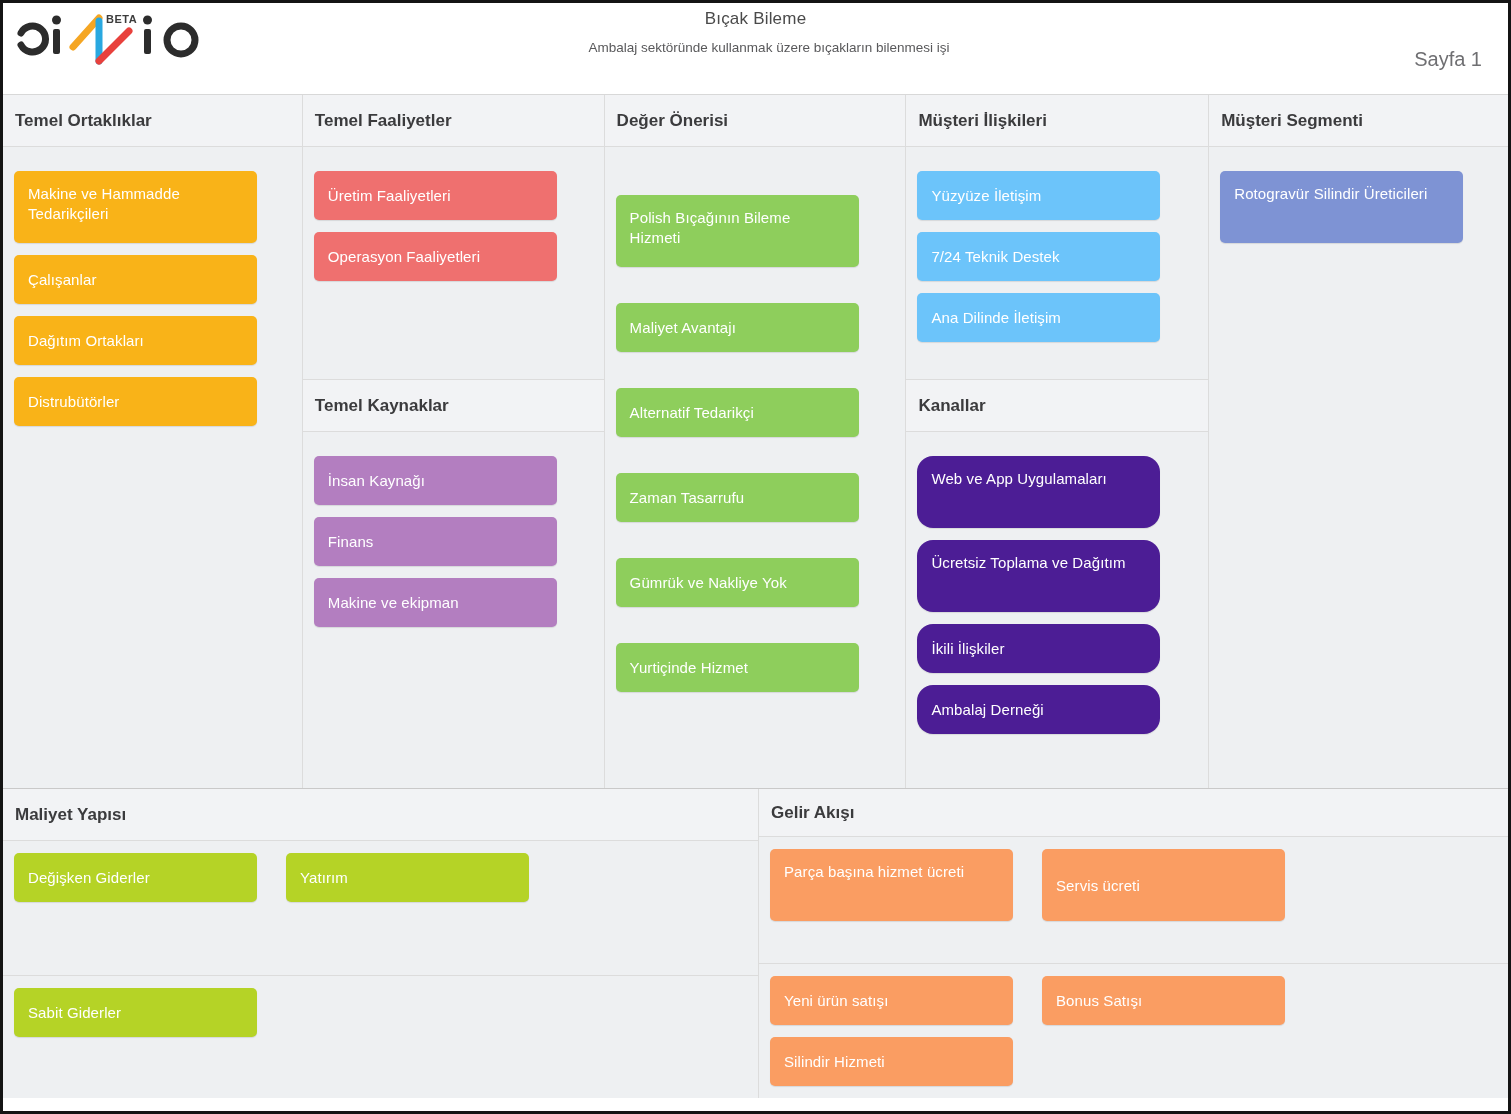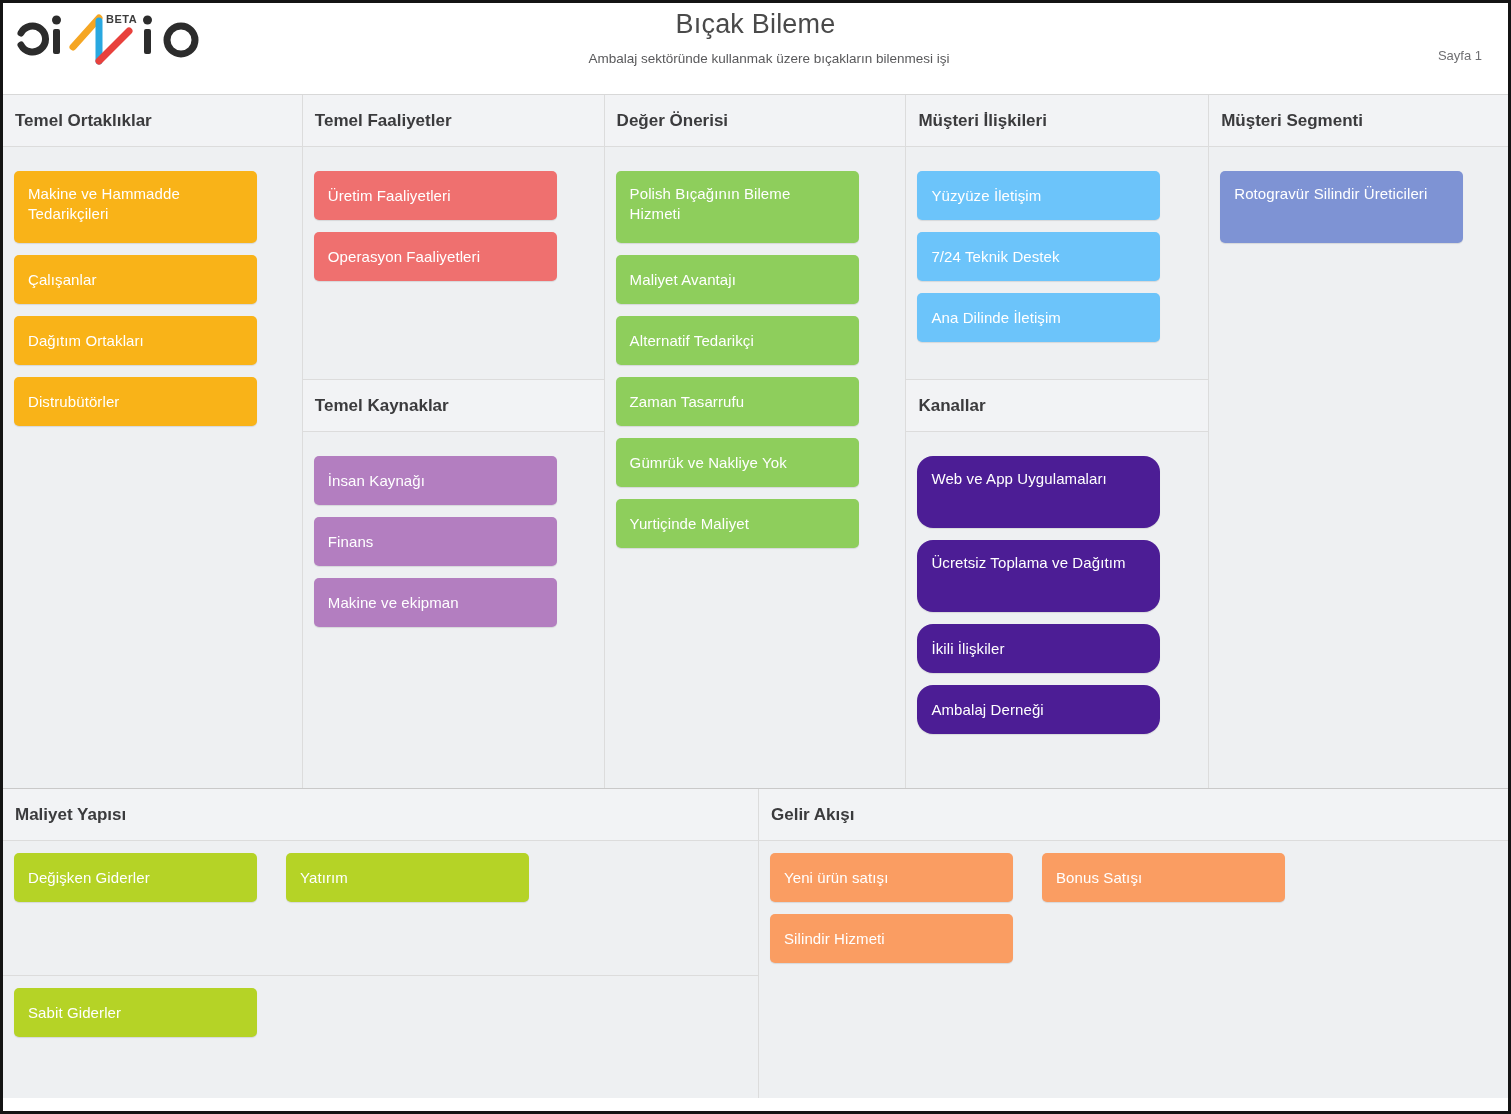--- a/index.html
+++ b/index.html
@@ -38,37 +38,37 @@
 
   .header-center {
     position: absolute;
     left: 0;
     right: 0;
     top: 6px;
     text-align: center;
     pointer-events: none;
   }
   .doc-title {
-    font-size: 27px;
+    font-size: 17px;
     color: #4a4a4a;
     font-weight: 400;
     letter-spacing: 0.2px;
   }
   .doc-subtitle {
     margin-top: 11px;
     font-size: 13.5px;
     color: #59595b;
     font-weight: 400;
     padding-left: 27px;
   }
   .page-label {
     position: absolute;
     right: 26px;
     top: 45px;
-    font-size: 13px;
+    font-size: 20px;
     color: #6f6f72;
   }
 
   
   .canvas-grid {
     display: flex;
     width: 100%;
     height: 693px;
     background: #ffffff;
   }
@@ -133,21 +133,21 @@
     font-weight: 400;
     letter-spacing: 0.1px;
     box-shadow: 0 1px 1px rgba(0,0,0,0.10);
   }
   .sticky.tall { min-height: 72px; align-items: flex-start; }
 
   
   .c-amber      { background: #f9b318; }
   .c-red        { background: #ef706f; }
   .c-purple     { background: #b37ec0; }
-  .c-green      { background: #8ece5c; }
+  .c-green      { background: #8ece5c; margin-top: 24px; }
   .c-blue       { background: #6cc4fa; }
   .c-cyan       { background: #4c1d95; border-radius: 16px; }
   .c-periwinkle { background: #7e93d4; }
   .c-lime       { background: #b5d326; }
   .c-orange     { background: #fa9d62; }
 
   
   .bottom-row {
     display: flex;
     width: 100%;
@@ -267,21 +267,21 @@
 
     <div class="col col-3">
       <div class="block block-full">
         <div class="block-head">Değer Önerisi</div>
         <div class="block-body">
           <div class="sticky c-green tall">Polish Bıçağının Bileme Hizmeti</div>
           <div class="sticky c-green">Maliyet Avantajı</div>
           <div class="sticky c-green">Alternatif Tedarikçi</div>
           <div class="sticky c-green">Zaman Tasarrufu</div>
           <div class="sticky c-green">Gümrük ve Nakliye Yok</div>
-          <div class="sticky c-green">Yurtiçinde Maliyet</div>
+          <div class="sticky c-green">Yurtiçinde Hizmet</div>
         </div>
       </div>
     </div>
 
     <div class="col col-4">
       <div class="block" style="height:285px">
         <div class="block-head">Müşteri İlişkileri</div>
         <div class="block-body">
           <div class="sticky c-blue">Yüzyüze İletişim</div>
           <div class="sticky c-blue">7/24 Teknik Destek</div>
@@ -318,20 +318,24 @@
         <div class="sticky c-lime">Değişken Giderler</div>
         <div class="sticky c-lime">Yatırım</div>
       </div>
       <div class="bottom-band band-b">
         <div class="sticky c-lime">Sabit Giderler</div>
       </div>
     </div>
 
     <div class="bottom-col bottom-right">
       <div class="bottom-head">Gelir Akışı</div>
+      <div class="bottom-band band-a">
+        <div class="sticky c-orange tall">Parça başına hizmet ücreti</div>
+        <div class="sticky c-orange">Servis ücreti</div>
+      </div>
       <div class="bottom-band band-b">
         <div class="sticky c-orange">Yeni ürün satışı</div>
         <div class="sticky c-orange">Bonus Satışı</div>
         <div style="flex-basis:100%;height:0"></div>
         <div class="sticky c-orange">Silindir Hizmeti</div>
       </div>
     </div>
 
   </div>
 

